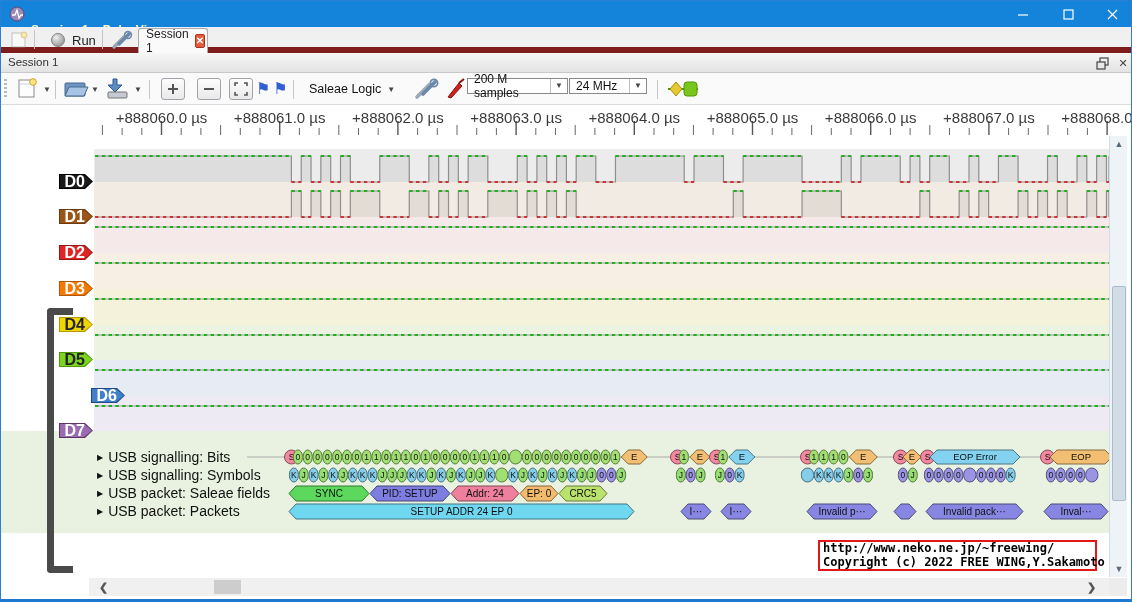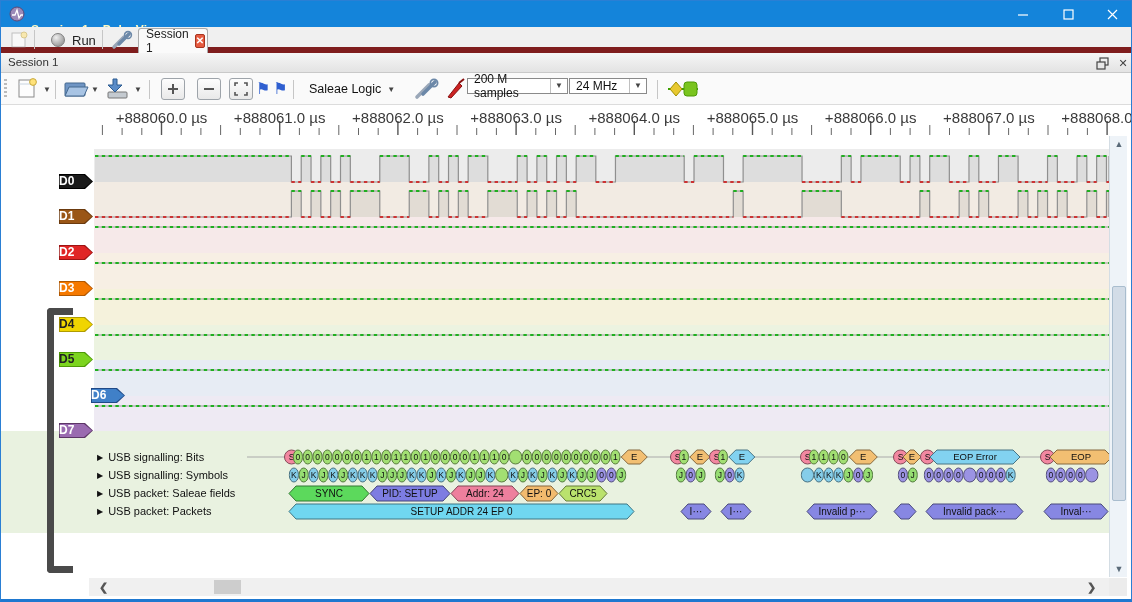--- a/index.html
+++ b/index.html
@@ -41,25 +41,25 @@
   
   #ruler-label-layer{left:0;top:104px;width:1132px;height:31px;}
   .rlabel{top:4px;font-size:15px;color:#3a3a3a;transform:translateX(-50%);white-space:nowrap;}
   #trace{left:0;top:135px;width:1108px;height:441px;overflow:hidden;}
   .band{left:93px;width:1015px;}
   #wave-svg{left:0;top:0;}
   .chlabel{width:34px;height:15px;}
   .chlabel .o,.chlabel .i{position:absolute;clip-path:polygon(0 0,calc(100% - 8px) 0,100% 50%,calc(100% - 8px) 100%,0 100%);}
   .chlabel .o{inset:0;}
   .chlabel .i{inset:1px;}
-  .chlabel span{position:absolute;left:0;top:0;width:26px;height:32px;text-align:left;font-size:12px;font-weight:bold;line-height:15px;}
+  .chlabel span{position:absolute;left:0;top:0;width:26px;height:32px;text-align:right;font-size:16px;font-weight:bold;line-height:15px;}
   #bracket{left:46px;top:172px;width:26px;height:265px;border-left:7px solid #4a4a4a;border-top:7px solid #4a4a4a;border-bottom:7px solid #4a4a4a;border-radius:4px 0 0 4px;}
   .decrow{height:14px;display:flex;align-items:center;gap:5px;left:96px;}
   .decrow .tri{font-size:8px;color:#111;}
-  .decrow .txt{font-size:11px;color:#111;white-space:nowrap;}
+  .decrow .txt{font-size:14px;color:#111;white-space:nowrap;}
 
   
   #copybox{left:817px;top:404px;width:279px;height:31px;border:2px solid #e01818;background:#fff;padding:0 3px;}
   #copybox div{font-family:"DejaVu Sans Mono",monospace;font-weight:bold;font-size:12px;line-height:13.5px;color:#000;white-space:nowrap;}
 
   
   #vscroll{left:1108px;top:135px;width:18px;height:441px;background:#eef3f8;border-left:1px solid #d4dde4;}
   #vscroll .arrow{left:3px;width:12px;text-align:center;color:#5a6a78;font-size:9px;}
   #vthumb{left:2px;top:150px;width:14px;height:215px;background:#d2dce7;border:1px solid #a9bdce;border-radius:2px;}
   #hscroll{left:88px;top:577px;width:1020px;height:18px;background:#f0f0f0;}
@@ -989,20 +989,24 @@
         </div>
         <div class="abs decrow" style="top: 350px;">
           <span class="tri">▶</span>
                    <span class="txt">USB packet: Saleae fields</span>
         </div>
         <div class="abs decrow" style="top: 368px;">
           <span class="tri">▶</span>
                    <span class="txt">USB packet: Packets</span>
         </div>
       </div>
+    <div class="abs" id="copybox">
+      <div>http://www.neko.ne.jp/~freewing/</div>
+      <div>Copyright (c) 2022 FREE WING,Y.Sakamoto</div>
+    </div>
   </div>
 
   <div class="abs" id="vscroll">
     <div class="abs arrow" style="top:3px">▲</div>
     <div class="abs" id="vthumb"></div>
     <div class="abs arrow" style="top:428px">▼</div>
   </div>
   <div class="abs" id="hscroll">
     <div class="abs arrow" style="left:10px">❮</div>
     <div class="abs" id="hthumb"></div>

